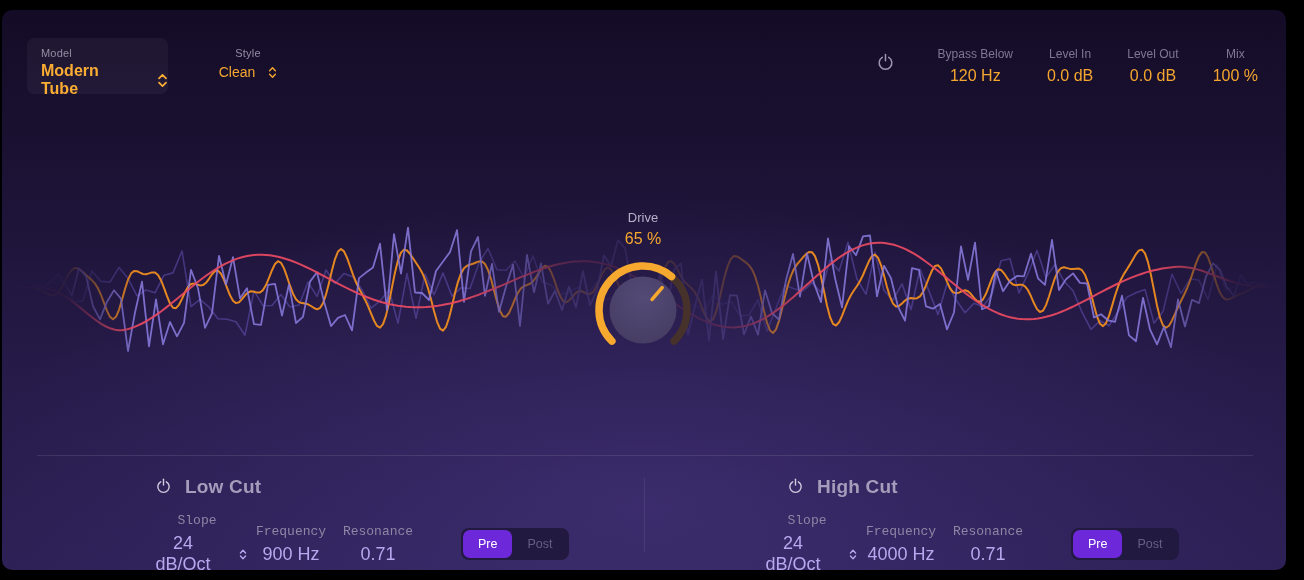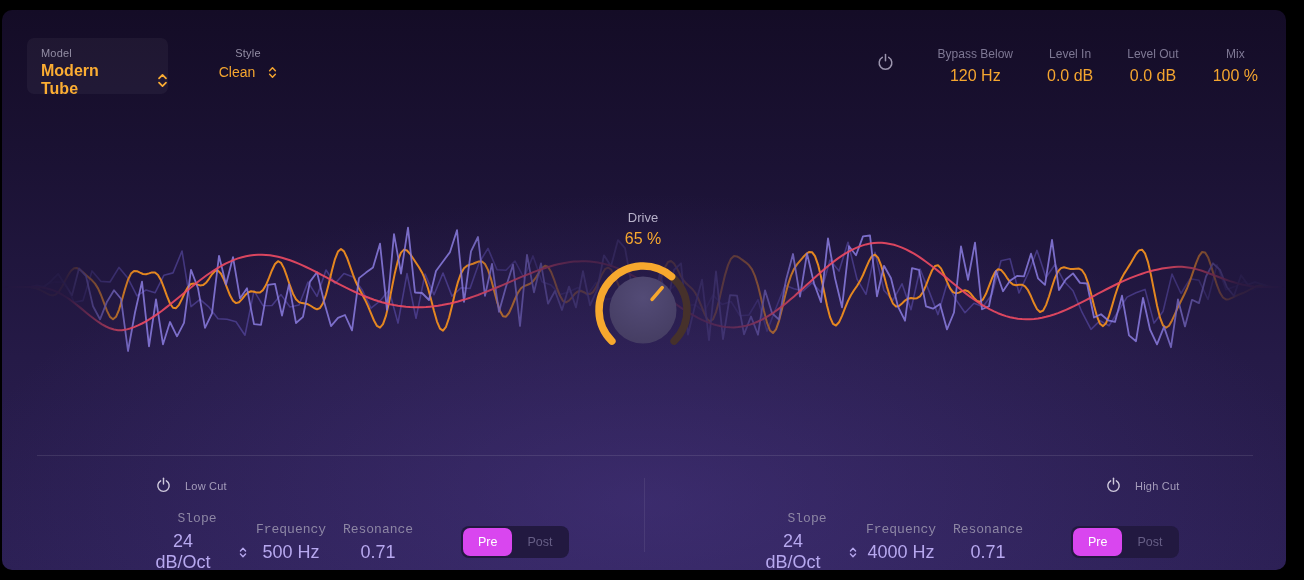--- a/index.html
+++ b/index.html
@@ -28,33 +28,33 @@
   .drive .dvalue{font-size:16px;color:#f7a82e;margin-top:5px;}
   .drive svg{margin-top:7px;cursor:pointer;}
   
   .h-divider{position:absolute;left:35px;right:33px;top:445px;height:1px;background:rgba(255,255,255,0.10);}
   .v-divider{position:absolute;left:642px;top:468px;width:1px;height:74px;background:rgba(255,255,255,0.08);}
   .filter-group{position:absolute;top:466px;}
   .fg-low{left:145px;}
   .fg-high{left:755px;}
   .fg-header{display:flex;align-items:center;gap:13px;}
   .fg-low .fg-header{margin-left:8px;}
-  .fg-high .fg-header{margin-left:30px;justify-content:flex-end;}
-  .fg-title{font-size:11px;font-weight:400;color:#a59dbb;letter-spacing:.2px;}
+  .fg-high .fg-header{margin-left:30px;}
+  .fg-title{font-size:19px;font-weight:700;color:#a59dbb;letter-spacing:.2px;}
   .fg-power{background:none;border:none;padding:0;cursor:pointer;color:#cfc9dd;display:inline-flex;}
   .params-row{display:flex;align-items:center;margin-top:15px;}
   .pcol{text-align:center;}
   .pcol.slope{width:100px;}
   .pcol.freq{width:88px;}
   .pcol.res{width:86px;}
   .pcol .plabel{font-size:13px;color:#8d86a4;font-family:Liberation Mono, monospace;}
   .pcol .pvalue{font-size:18px;color:#b7a8ef;margin-top:5px;display:flex;align-items:center;justify-content:center;gap:20px;cursor:default;}
   .seg-toggle{display:flex;background:#221940;border-radius:8px;padding:2px;margin-left:40px;}
   .seg{border:none;background:transparent;color:#665e85;font-size:12.5px;padding:7px 15px;border-radius:7px;cursor:pointer;font-family:inherit;}
-  .seg.selected{background:#d946ef;color:#ffffff;}
+  .seg.selected{background:#6d28d9;color:#ffffff;}
 </style>
 </head>
 <body>
 
 <div class="plugin">
 
   <div class="model-box">
     <div class="tiny-label">Model</div>
     <div class="model-value-row">
       <span>Modern Tube</span>
@@ -173,21 +173,21 @@
           <span class="updown-icon">
             <svg width="8" height="11" viewBox="0 0 11 15">
                 <path d="M2 5.4 L5.5 1.8 L9 5.4 M2 9.6 L5.5 13.2 L9 9.6" fill="none" stroke="currentColor" stroke-width="1.9" stroke-linecap="round" stroke-linejoin="round"></path>
               </svg>
           </span>
         </div>
       </div>
       <div class="pcol freq">
         <div class="plabel">Frequency</div>
         <div class="pvalue">
-            <span>500 Hz</span>
+            <span>900 Hz</span>
           </div>
       </div>
       <div class="pcol res">
         <div class="plabel">Resonance</div>
         <div class="pvalue">
             <span>0.71</span>
           </div>
       </div>
       <div class="seg-toggle">
         <button class="seg selected">Pre</button>

